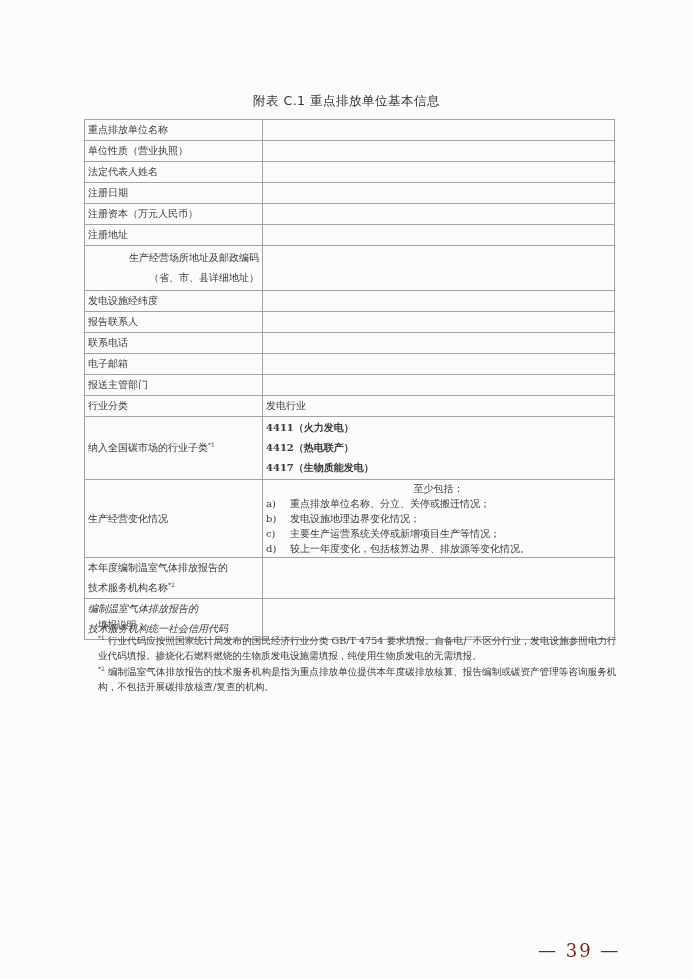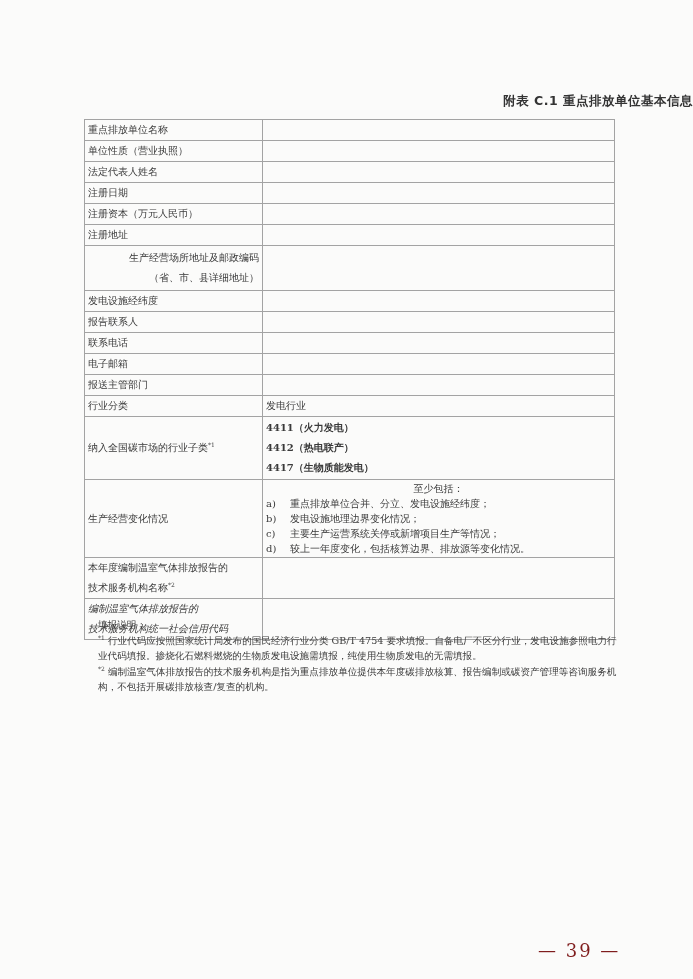--- a/index.html
+++ b/index.html
@@ -1,19 +1,19 @@
 <!DOCTYPE html>
 <html><head>
 <meta charset="utf-8">
 <style>
   html, body { margin:0; padding:0; }
   body { width:693px; height:979px; background:#fbfbfa; position:relative; overflow:hidden;
          font-family:"DejaVu Serif","Liberation Serif",serif; color:#2a2a2a; }
-  .title { position:absolute; top:93px; left:0; width:693px; text-align:right;
-           font-family:"DejaVu Sans","Liberation Sans",sans-serif; font-weight:bold; font-size:12.5px; color:#333; letter-spacing:0.5px; }
+  .title { position:absolute; top:93px; left:0; width:693px; text-align:center;
+           font-family:"DejaVu Sans","Liberation Sans",sans-serif; font-weight:normal; font-size:12.5px; color:#333; letter-spacing:0.5px; }
   table.info { position:absolute; top:119px; left:84px; width:531px; border-collapse:collapse; font-size:10px; }
   table.info td { border:1px solid #a3a3a3; padding:0 3px; vertical-align:middle; color:#3a3a3a; line-height:20px; }
   table.info td.lbl { width:171px; }
   .r1 td { height:20px; }
   .multi { line-height:16px !important; padding-top:2px !important; padding-bottom:2px !important;text-align:right; }
   .tall2 td { height:37px; }
   .list-line { display:flex; line-height:15px; }
   .list-line .k { width:24px; flex:none; }
   .codes { line-height:14px; font-weight:bold; color:#2a2a2a; }
   .notes { position:absolute; top:617px; left:98px; width:528px; font-size:9.6px; line-height:15.5px; color:#3a3a3a; }
@@ -90,21 +90,21 @@
       <div>4412（热电联产）</div>
       <div>4417（生物质能发电）</div>
     </td>
   </tr>
   <tr>
     <td class="lbl" style="height:72px;">生产经营变化情况</td>
     <td style="padding-top:1px;padding-bottom:1px;">
       <div style="line-height:15px;text-align:center;">至少包括：</div>
       <div class="list-line">
             <span class="k">a)</span>
-            <span>重点排放单位合并、分立、发电设施经纬度；</span>
+            <span>重点排放单位名称、分立、关停或搬迁情况；</span>
           </div>
       <div class="list-line">
             <span class="k">b)</span>
             <span>发电设施地理边界变化情况；</span>
           </div>
       <div class="list-line">
             <span class="k">c)</span>
             <span>主要生产运营系统关停或新增项目生产等情况；</span>
           </div>
       <div class="list-line">

